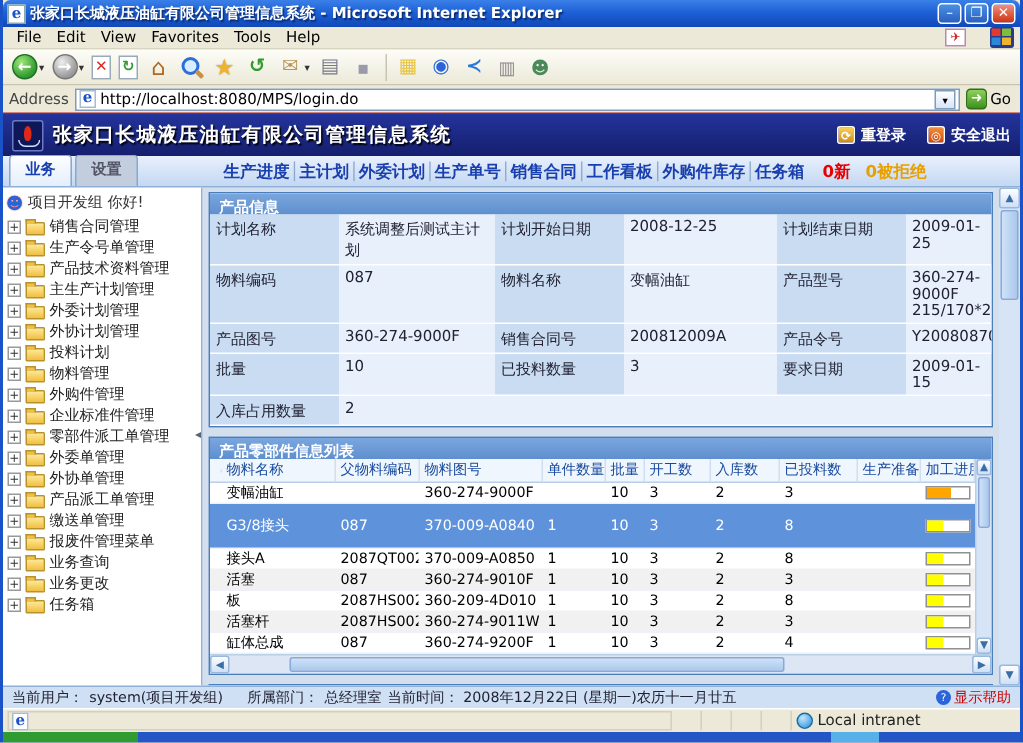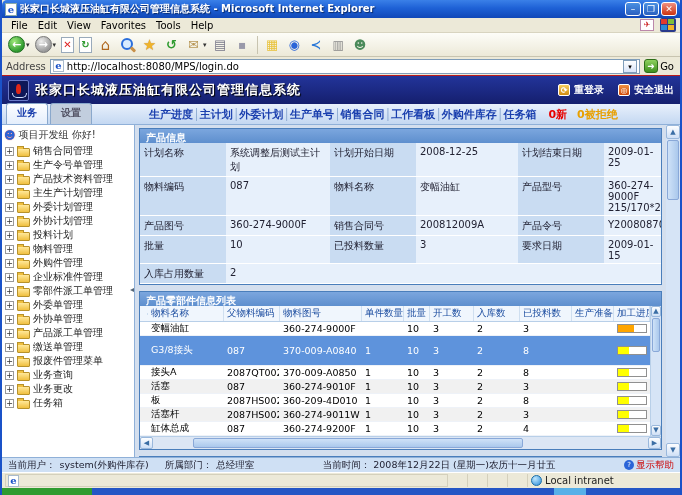--- a/index.html
+++ b/index.html
@@ -17,21 +17,21 @@
     font-family:"DejaVu Serif", serif; margin-right:3px; }
   .title-text { font-size:10px; font-weight:bold; white-space:nowrap; overflow:hidden; flex:1;
     text-shadow:1px 1px 1px #0a2a6a; }
   .tb-buttons { display:flex; gap:2px; }
   .tb-buttons span { width:16px; height:14px; border-radius:3px; border:1px solid #fff;
     color:#fff; font-size:9px; line-height:12px; text-align:center; }
   .btn-min, .btn-max { background:linear-gradient(#4a90e2,#2a60c0); }
   .btn-close { background:linear-gradient(#f09080,#cc3311); }
   .btn-min::before{content:"–"} .btn-max::before{content:"❐"} .btn-close::before{content:"✕"}
 
-  .menubar { height:15px; flex:0 0 15px; display:flex; align-items:center; gap:2px;
+  .menubar { height:15px; flex:0 0 15px; display:flex; align-items:center; gap:12px;
     background:#ece9d8; border-bottom:1px solid #d8d4c0; padding:0 4px; }
   .menu-item { padding:1px 5px; font-size:10px; }
   .menubar .spacer { flex:1; }
   .menu-ext { width:14px; height:12px; background:#fff; border:1px solid #b8a; color:#c22;
     font-size:8px; line-height:10px; text-align:center; }
   .win-logo { width:16px; height:14px; background:#2a3a8c; border-radius:2px; display:grid;
     grid-template-columns:6px 6px; grid-template-rows:5px 5px; gap:1px; padding:1px 1px; margin-left:4px; }
   .win-logo i { display:block; }
   .win-logo i:nth-child(1){background:#e23a2e}.win-logo i:nth-child(2){background:#7ebf3a}
   .win-logo i:nth-child(3){background:#2a8ad8}.win-logo i:nth-child(4){background:#f0b42a}
@@ -162,21 +162,21 @@
   .inner-vscroll .sb-thumb-v { height:34px; }
   .hscroll { height:13px; background:#dce6f4; display:flex; align-items:center; border-top:1px solid #b8cfe8; }
   .hs-btn { width:13px; height:12px; background:linear-gradient(#fdfeff,#cfe0f6); border:1px solid #9ab8dc;
     border-radius:2px; color:#3a6ea5; font-size:7px; text-align:center; line-height:11px; flex:0 0 13px; }
   .hs-thumb { height:10px; flex:0 0 330px; margin:0 1px 0 40px; background:linear-gradient(#cfe2f8,#aac8ec);
     border:1px solid #89a8d8; border-radius:2px; }
 
   
   .appstatus { height:15px; flex:0 0 15px; background:#cfe0f4; border-top:1px solid #8fb0d8;
     display:flex; align-items:center; padding:0 6px; font-size:9.5px; color:#223; gap:4px; }
-  .st-mid { flex:1; text-align:center; white-space:nowrap; overflow:hidden; }
+  .st-mid { flex:1; text-align:left; white-space:nowrap; overflow:hidden; }
   .help-link { color:#cc0000; display:flex; align-items:center; gap:2px; }
   .help-icon { width:10px; height:10px; border-radius:50%; background:#2a64d8; color:#fff;
     font-size:7px; line-height:10px; text-align:center; }
   .iestatus { height:16px; flex:0 0 16px; background:#ece9d8; border-top:1px solid #fff;
     display:flex; align-items:center; padding:0 3px; }
   .ie-st-left { flex:1; display:flex; align-items:center; gap:3px; border:1px solid #d4d0bc;
     border-right:none; height:13px; padding:0 2px; }
   .ie-st-pane { width:20px; height:13px; border-left:1px solid #d4d0bc; }
   .ie-st-zone { width:150px; height:13px; display:flex; align-items:center; gap:3px;
     border-left:1px solid #d4d0bc; padding-left:3px; font-size:10px; color:#222; }
@@ -642,21 +642,21 @@
       <span class="sb-btn">▲</span>
       <span class="sb-thumb-v"></span>
       <span class="sb-fill"></span>
       <span class="sb-btn">▼</span>
     </div>
 
   </div>
 
   <div class="appstatus">
     <span>当前用户：</span>
-    <span>system(外购件库存)</span>
+    <span>system(项目开发组)</span>
     <span style="width:8px"></span>
     <span>所属部门：</span>
     <span>总经理室</span>
     <span class="st-mid">
       <span>当前时间：</span>
       <span>2008年12月22日 (星期一)农历十一月廿五</span>
     </span>
     <span class="help-link">
       <span class="help-icon">?</span>
       <span>显示帮助</span>

